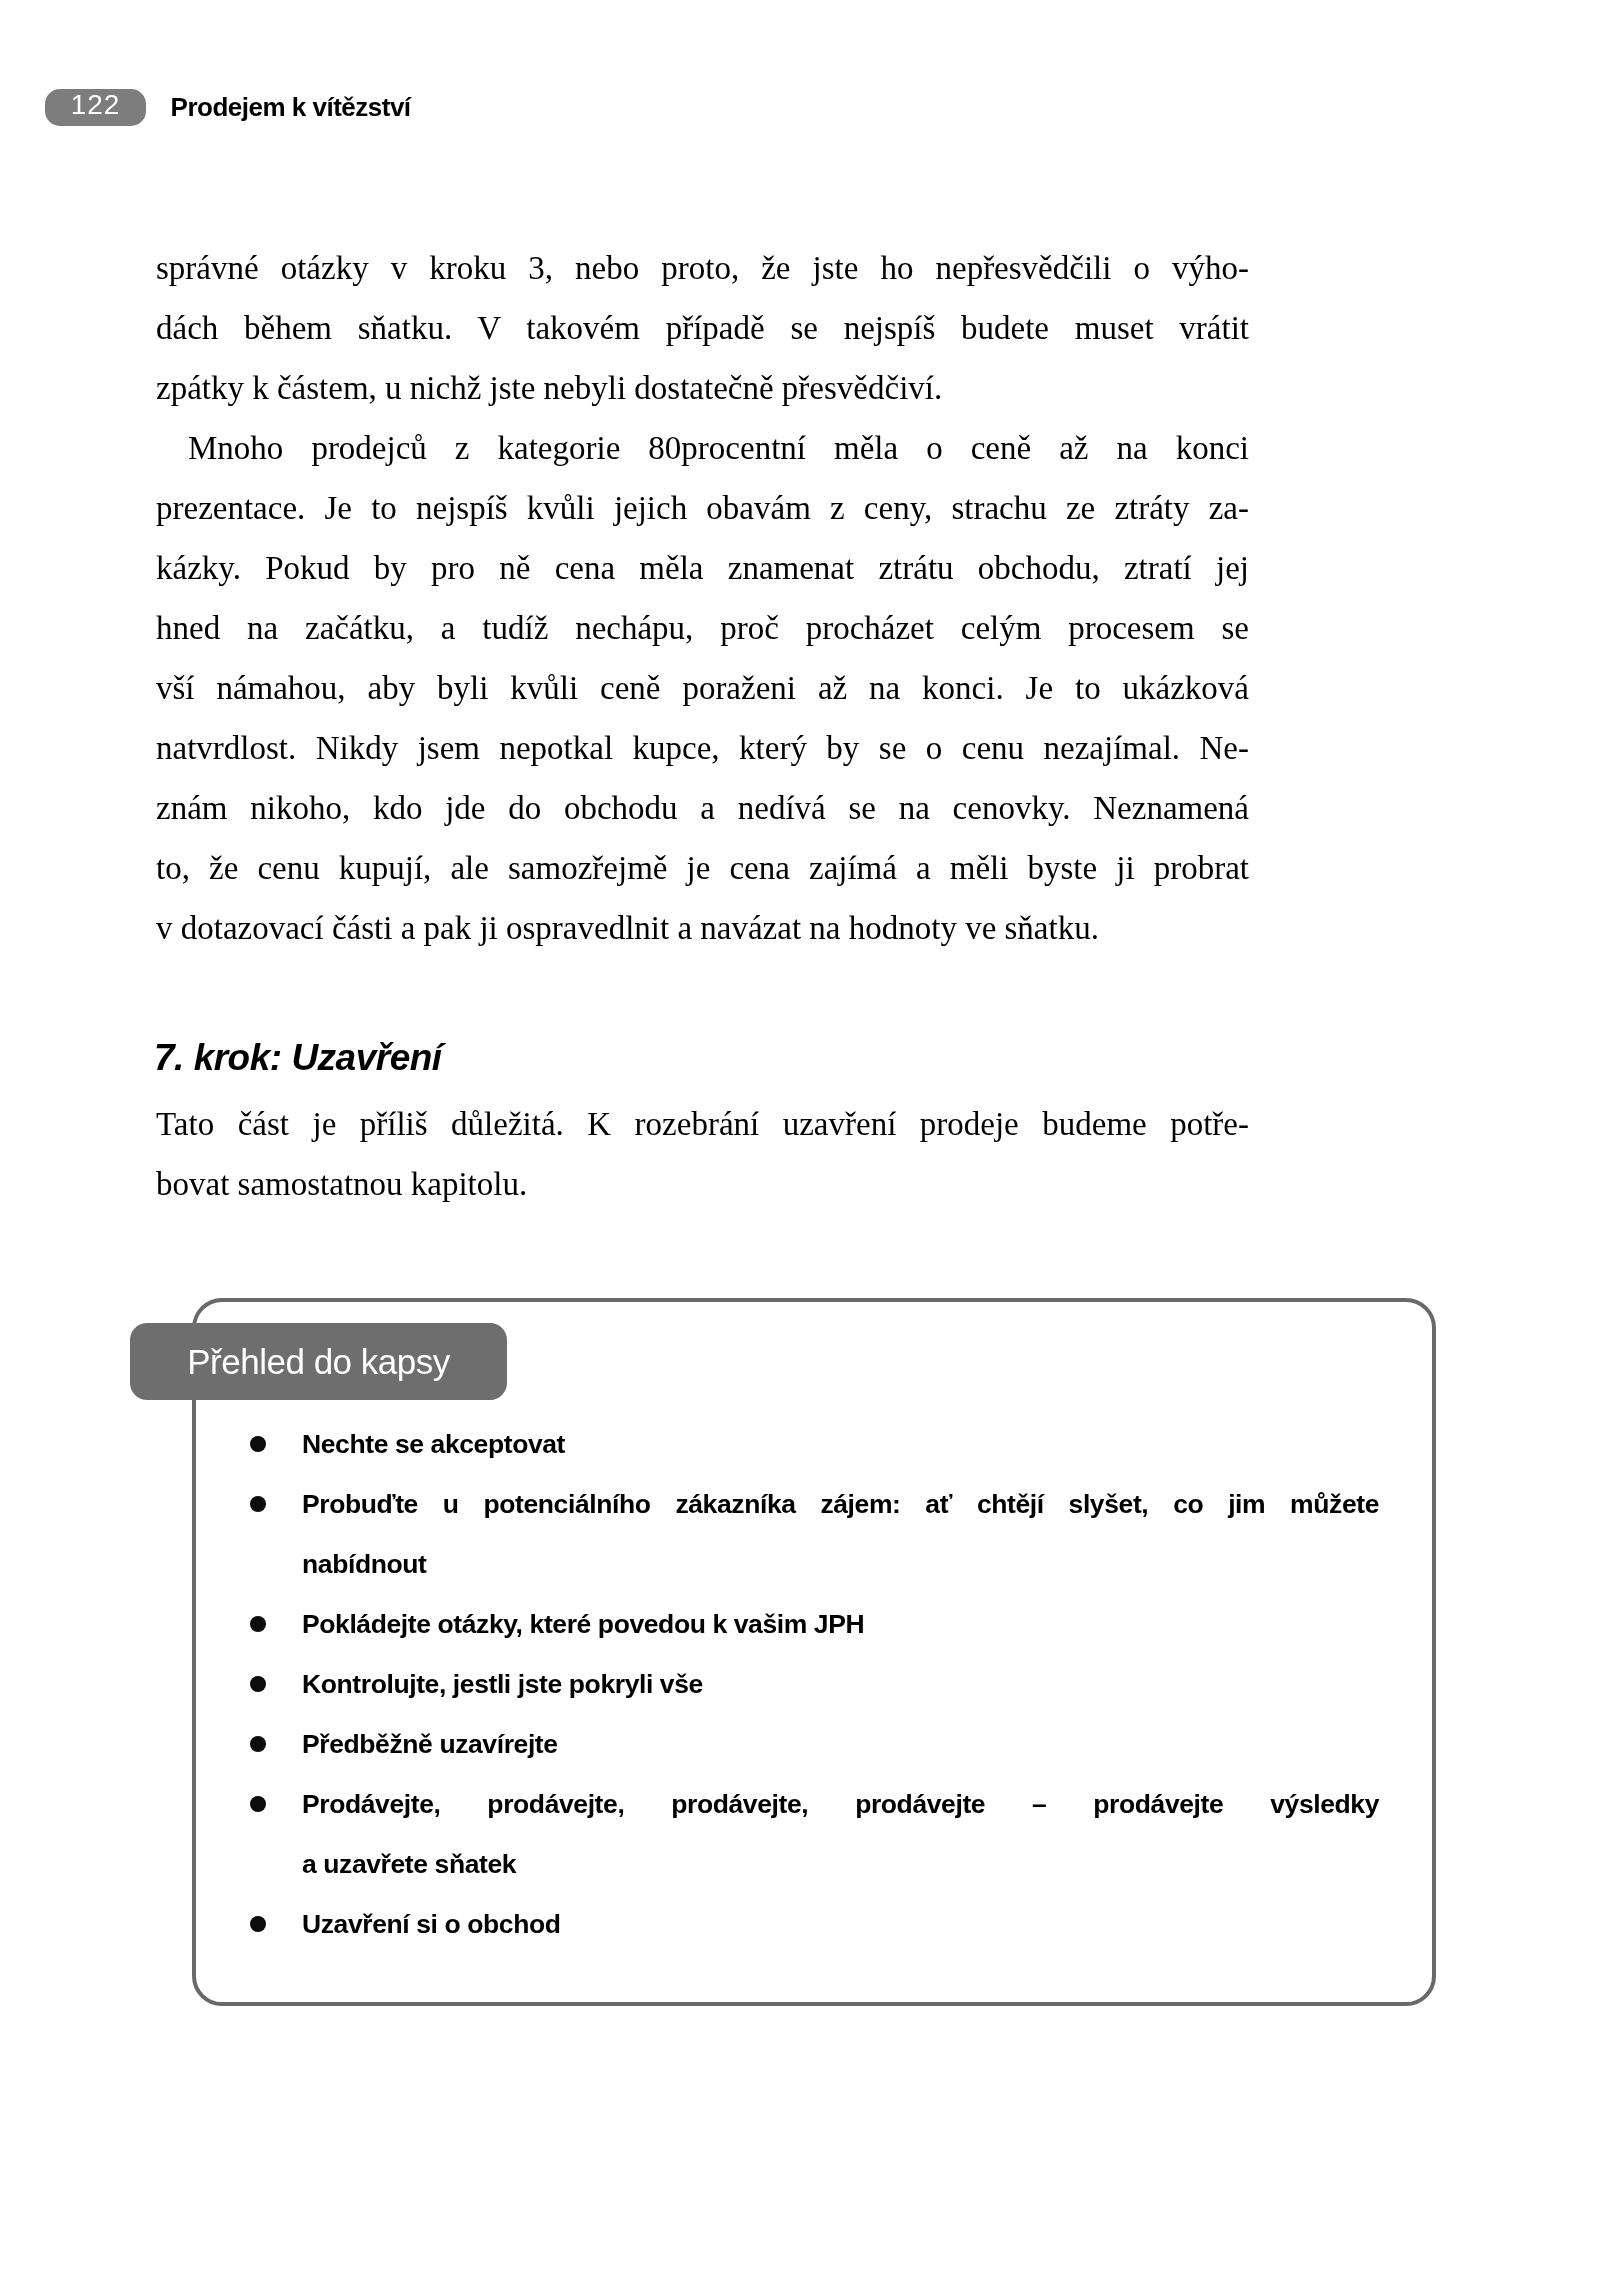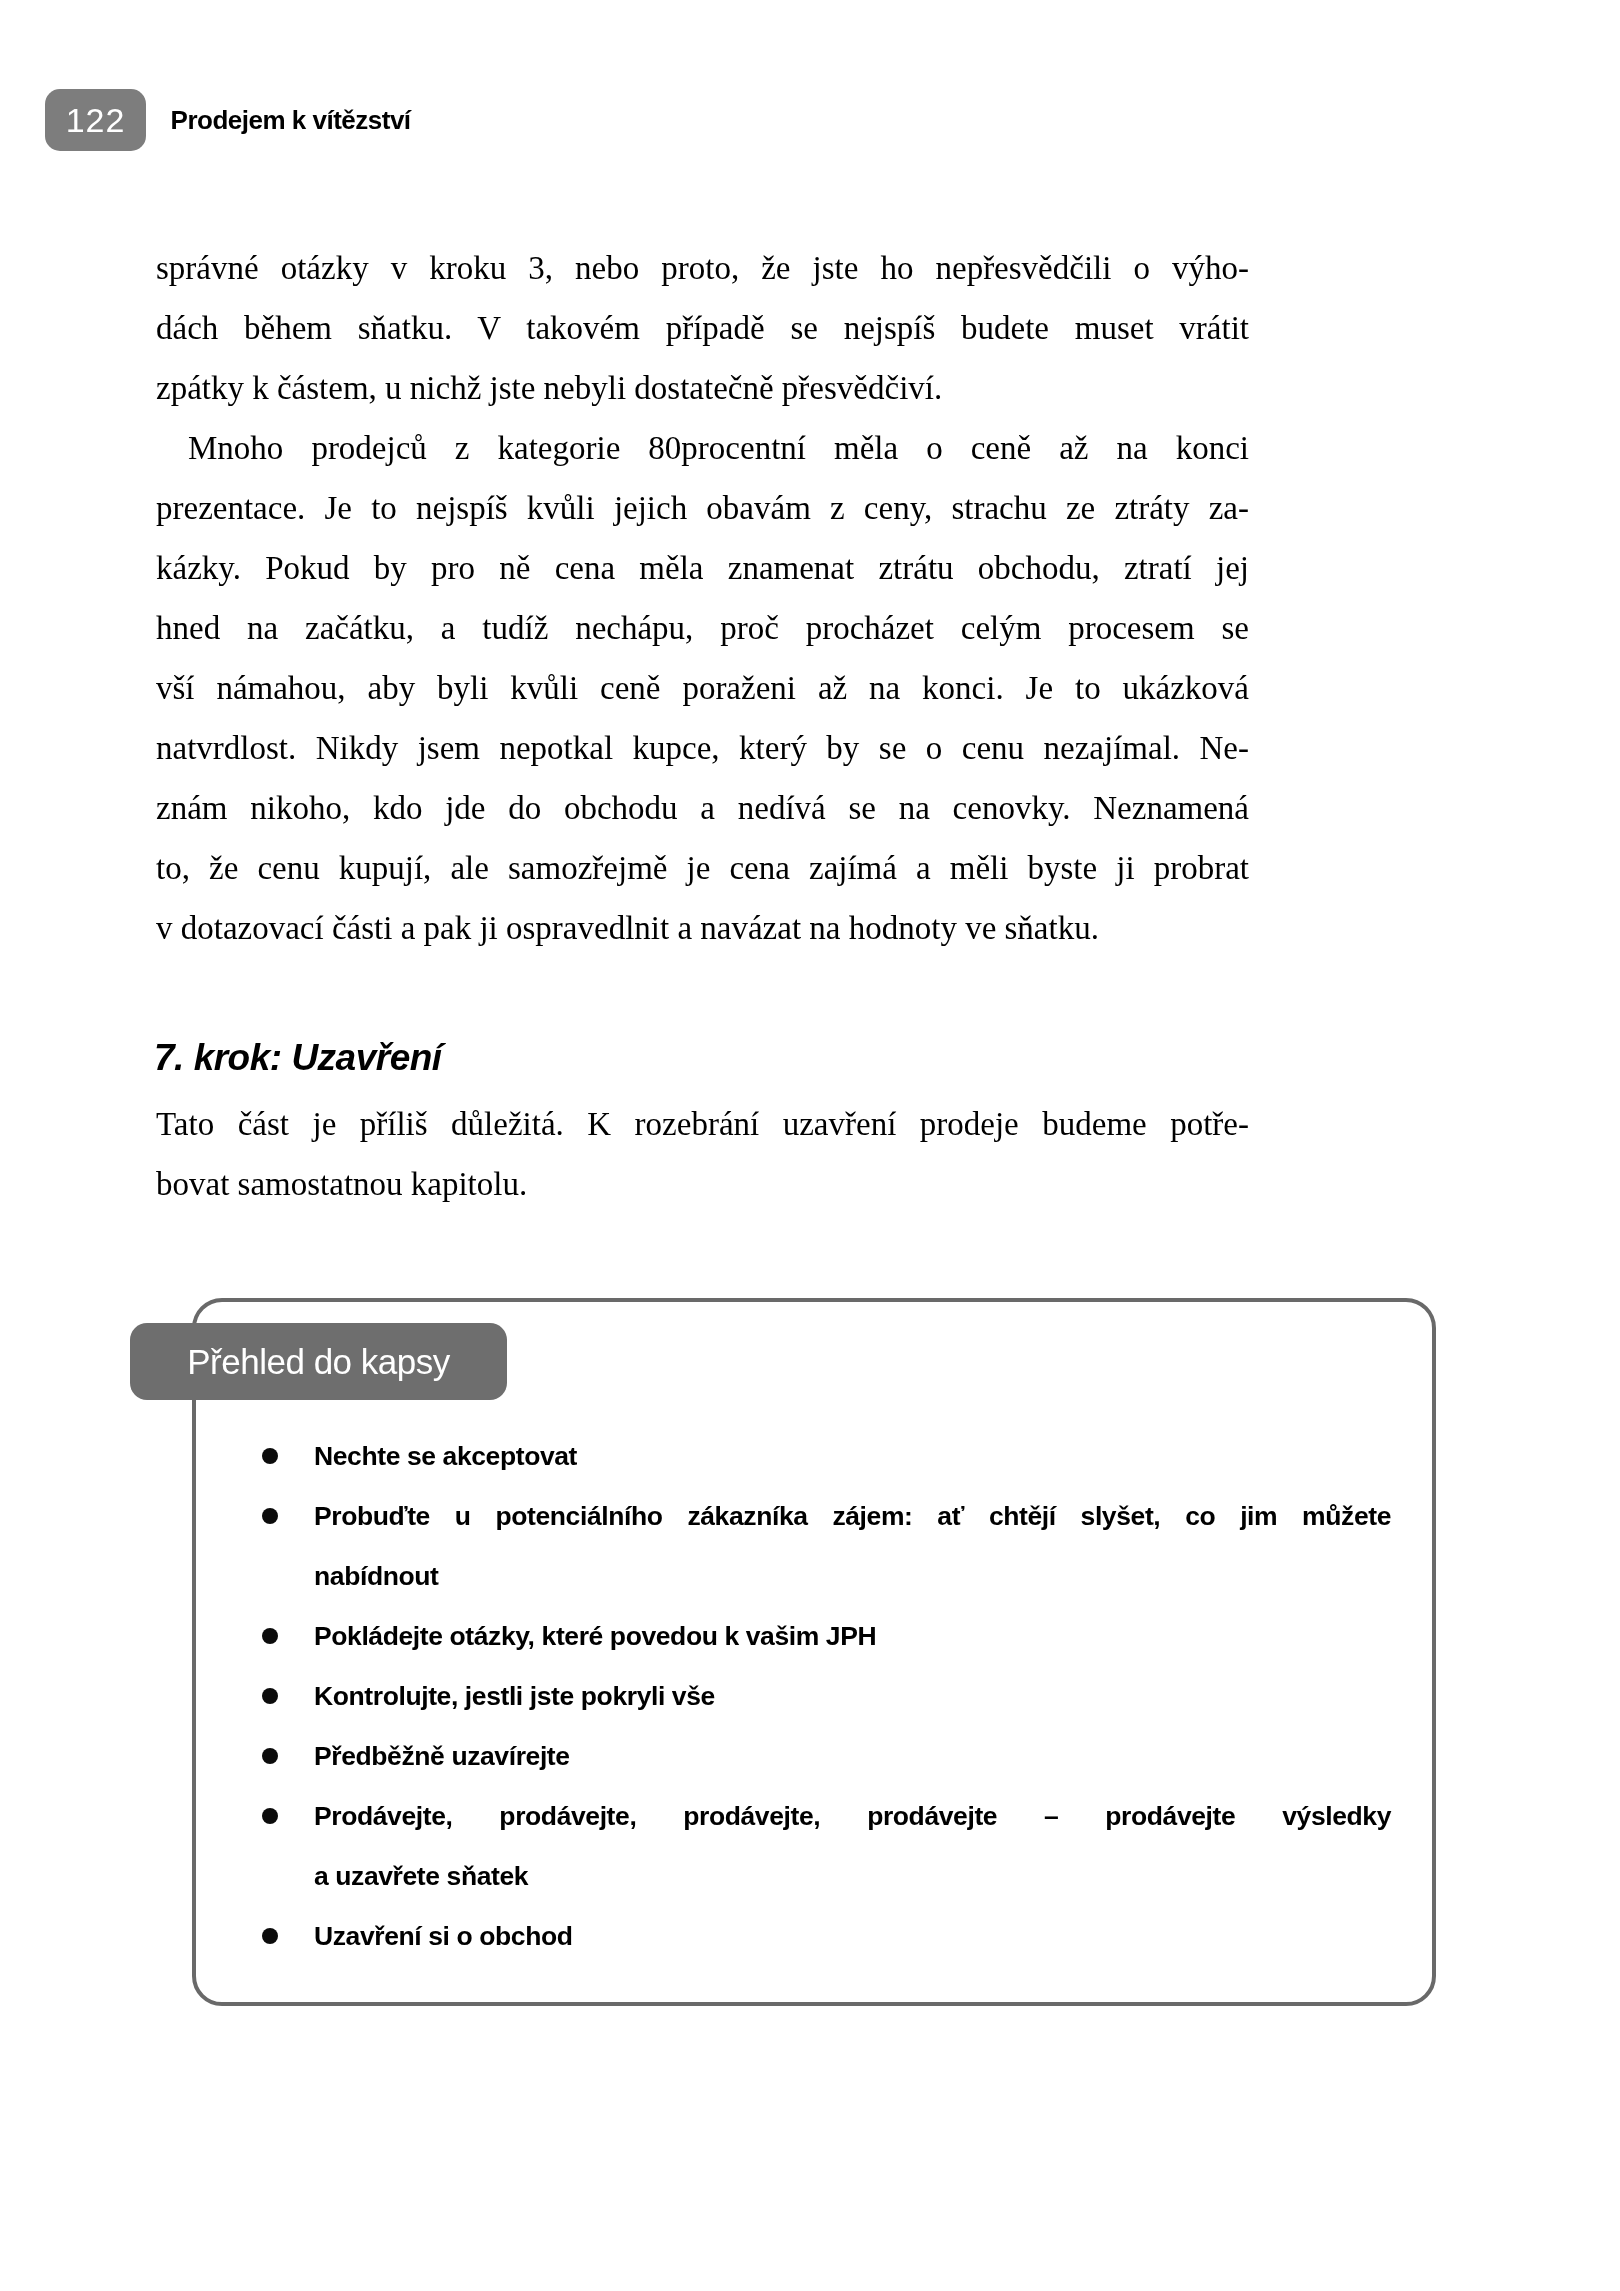--- a/index.html
+++ b/index.html
@@ -19,26 +19,26 @@
     font-family:"Liberation Serif", serif;
     color:var(--c-text);
     overflow:hidden;
   }
   
   .running-head{
     position:absolute;left:45px;top:89px;
     display:flex;align-items:center;gap:24.6px;
   }
   .page-number-badge{
-    min-width:101px;height:62px;
+    min-width:101px;height:37px;
     background:var(--c-badge-bg);
     border-radius:15px;
-    display:flex;align-items:center;justify-content:center;
+    display:flex;justify-content:center;
     font-family:"Liberation Sans", sans-serif;
-    font-size:34px;color:var(--c-badge-text);
+    font-size:28px;color:var(--c-badge-text);
     letter-spacing:0.9px;
   }
   .book-title{
     font-family:"Liberation Sans", sans-serif;
     font-weight:700;font-size:26px;letter-spacing:-0.5px;
   }
   
   .body-text{
     position:absolute;left:156px;top:238px;width:1093px;
     font-size:33px;line-height:60px;
@@ -70,21 +70,21 @@
     width:377px;height:77px;
     box-sizing:border-box;
     background:var(--c-box-label-bg);
     border-radius:17px;
     display:flex;align-items:center;justify-content:center;
     font-family:"Liberation Sans", sans-serif;
     font-size:35px;color:var(--c-box-label-text);
     letter-spacing:-0.5px;
   }
   .bullet-list{
-    list-style:none;margin:12px;
+    list-style:none;margin:0;
     padding:112px 12px 0 54px;
   }
   .bullet-item{display:flex;}
   .dot{width:52px;flex:none;}
   .dot::before{
     content:"";display:block;
     width:16px;height:16px;border-radius:50%;
     background:#0c0c0c;margin-top:22px;
   }
   .btxt{

